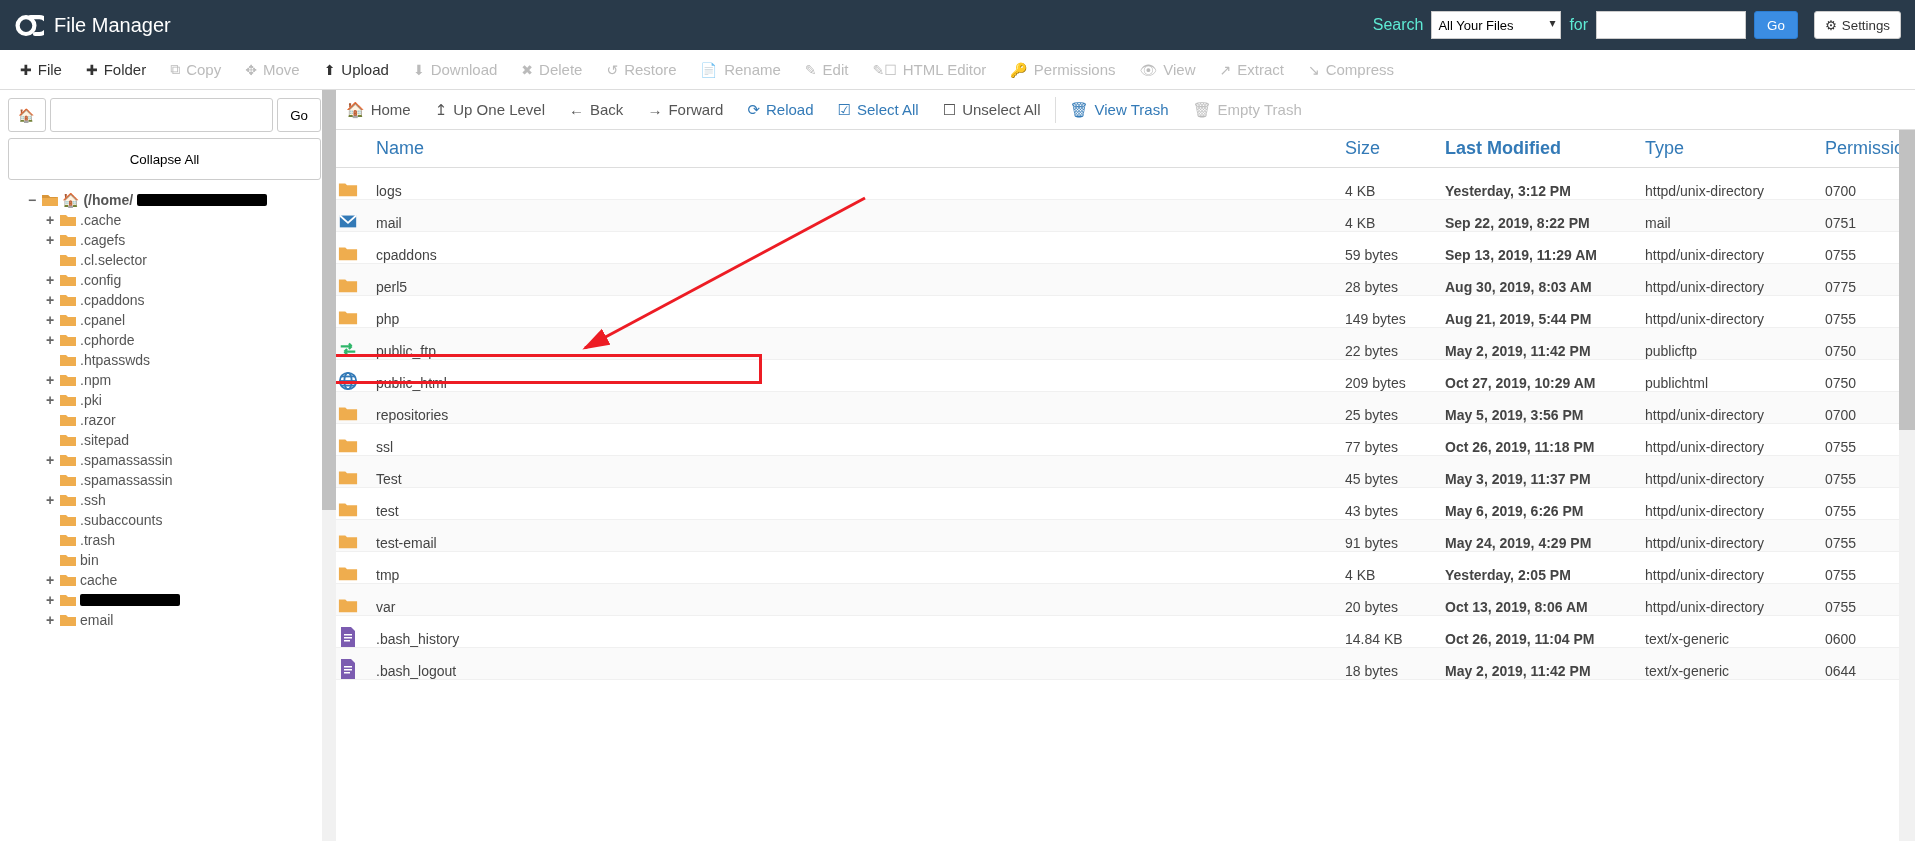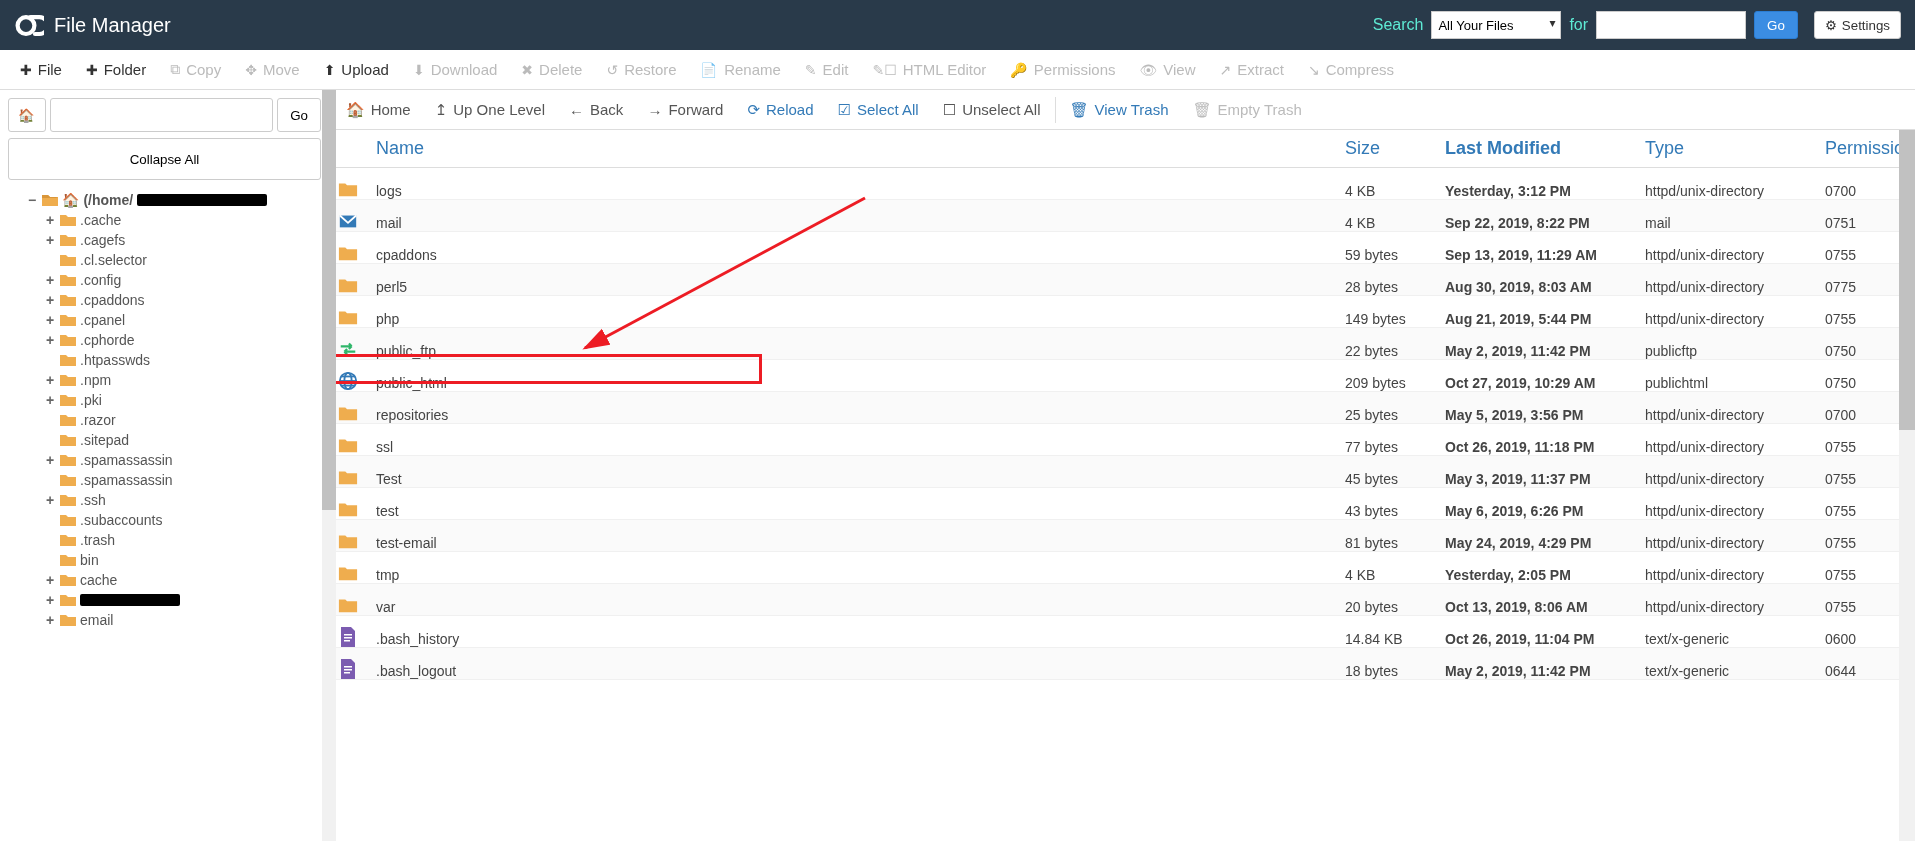--- a/index.html
+++ b/index.html
@@ -598,21 +598,21 @@
           </div>
           <div class="grid-row">
             <div class="gr-cell col-icon">
               <span class="row-ic">
                 <svg width="22" height="18" viewBox="0 0 22 18">
                   <path d="M1 3 L8 3 L10 5 L21 5 L21 17 L1 17 Z" fill="#efad4e"></path>
                 </svg>
               </span>
             </div>
             <div class="gr-cell col-name">test-email</div>
-            <div class="gr-cell col-size">81 bytes</div>
+            <div class="gr-cell col-size">91 bytes</div>
             <div class="gr-cell col-mod">May 24, 2019, 4:29 PM</div>
             <div class="gr-cell col-type">httpd/unix-directory</div>
             <div class="gr-cell col-perm">0755</div>
           </div>
           <div class="grid-row">
             <div class="gr-cell col-icon">
               <span class="row-ic">
                 <svg width="22" height="18" viewBox="0 0 22 18">
                   <path d="M1 3 L8 3 L10 5 L21 5 L21 17 L1 17 Z" fill="#efad4e"></path>
                 </svg>

